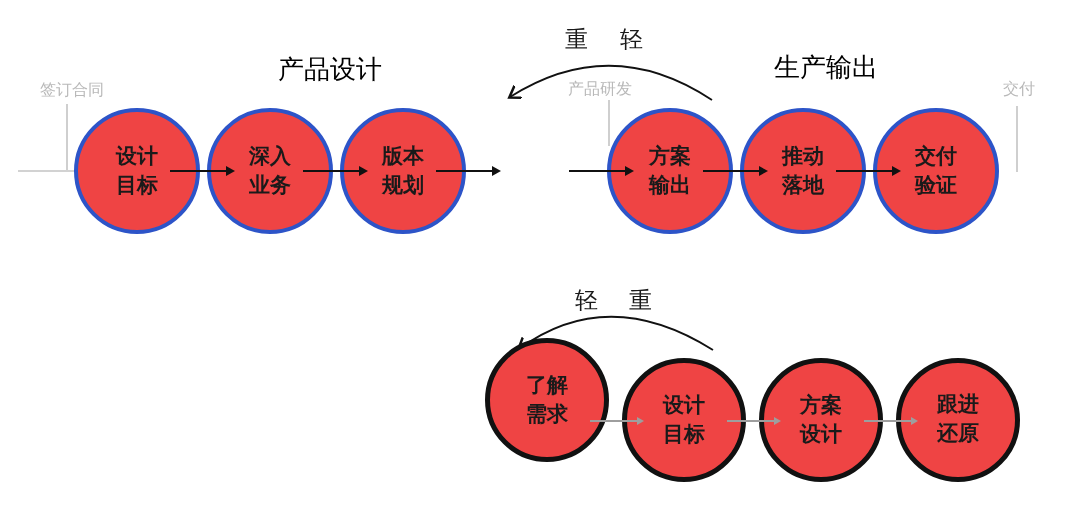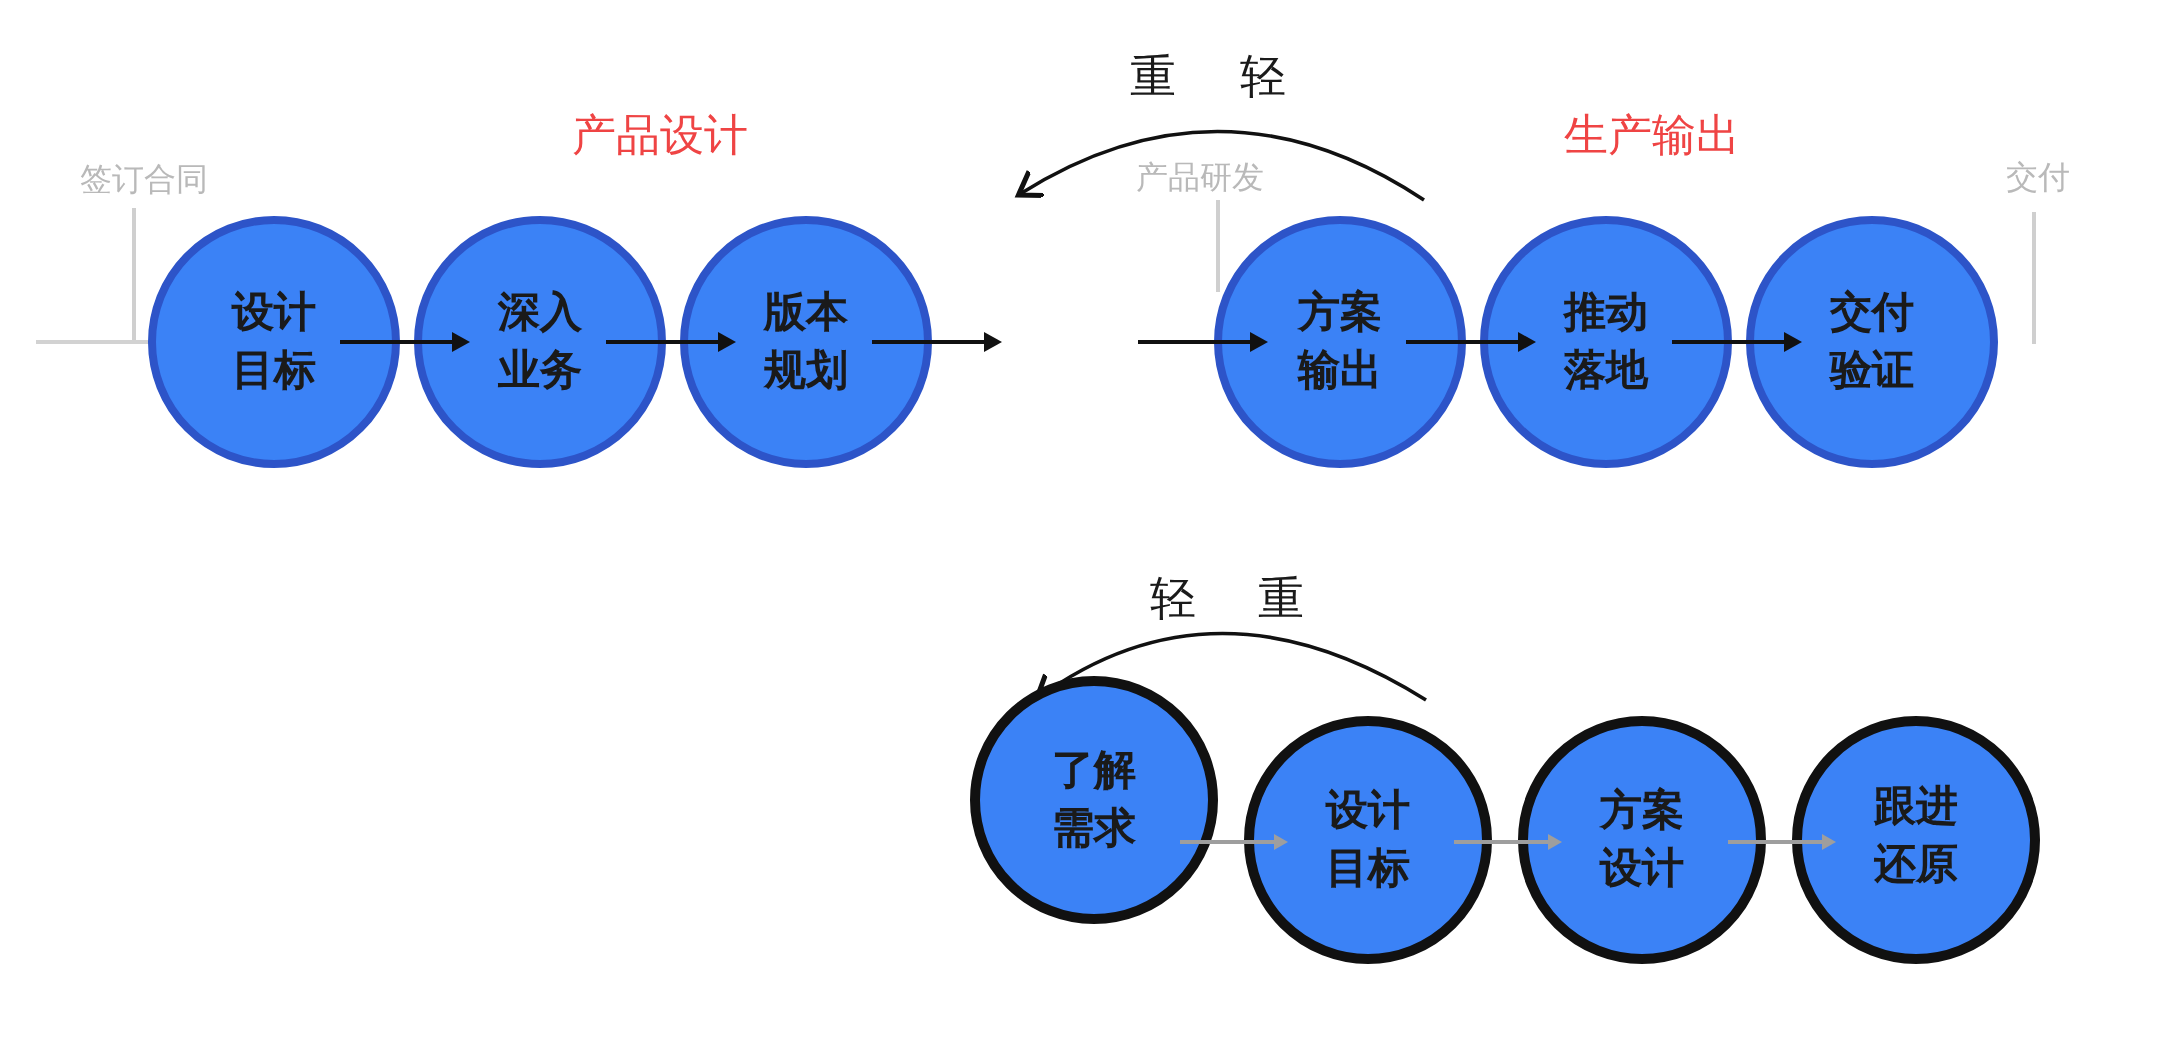--- a/index.html
+++ b/index.html
@@ -9,23 +9,23 @@
     height: 522px;
     background: #ffffff;
     font-family: "DejaVu Sans", "Liberation Sans", sans-serif;
     overflow: hidden;
   }
 
   
   .section-label {
     position: absolute;
     transform: translateX(-50%);
-    font-size: 22px;
+    font-size: 26px;
     font-weight: 500;
-    color: #ef4444;
+    color: #000000;
     line-height: 24px;
     white-space: nowrap;
   }
 
   
   .pair-label {
     position: absolute;
     display: flex;
     justify-content: space-between;
     font-size: 23px;
@@ -60,21 +60,21 @@
     top: -4px;
     border-left: 8px solid #d2d2d2;
     border-top: 5px solid transparent;
     border-bottom: 5px solid transparent;
   }
 
   
   .circle {
     position: absolute;
     border-radius: 50%;
-    background: #3b82f6;
+    background: #ef4444;
     box-sizing: border-box;
     display: flex;
     align-items: center;
     justify-content: center;
     text-align: center;
   }
   .circle.top {
     width: 126px;
     height: 126px;
     border: 4px solid #2d54c8;
@@ -122,21 +122,21 @@
     width: 1080px; height: 522px;
     pointer-events: none;
   }
 </style>
 </head>
 <body>
 
 <div class="canvas">
 
   <div class="section-label" style="left:330px; top:57px;">产品设计</div>
-  <div class="section-label" style="left:826px; top:57px;">生产输出</div>
+  <div class="section-label" style="left:826px; top:57px;font-family:Liberation Mono, monospace;">生产输出</div>
 
   <div class="pair-label" style="left:565px; top:27px; width:78px;">
     <span>重</span>
     <span>轻</span>
   </div>
 
   <div class="pair-label" style="left:575px; top:288px; width:77px;">
     <span>轻</span>
     <span>重</span>
   </div>

